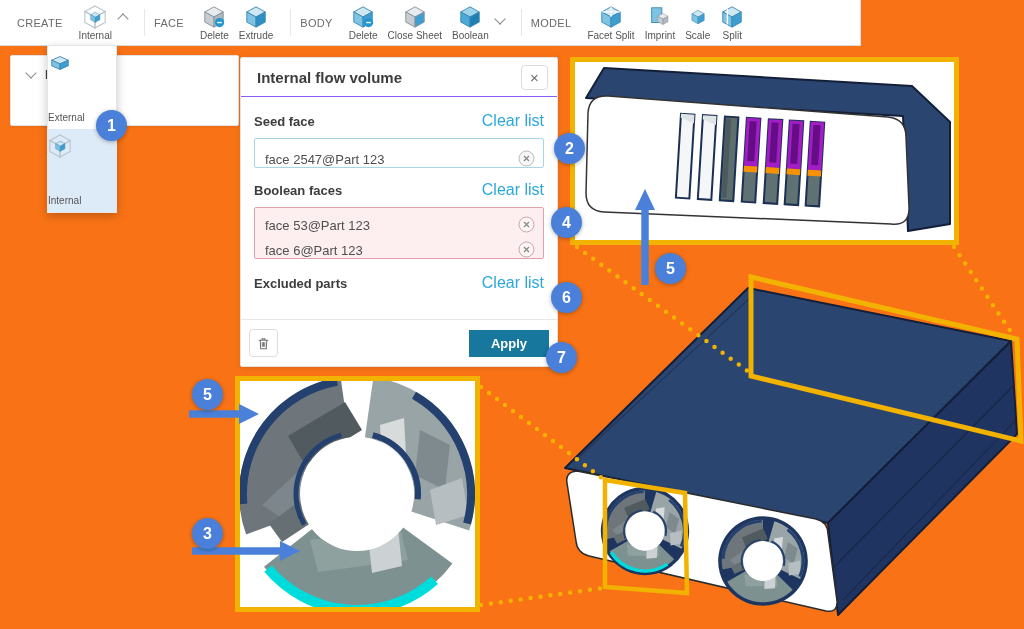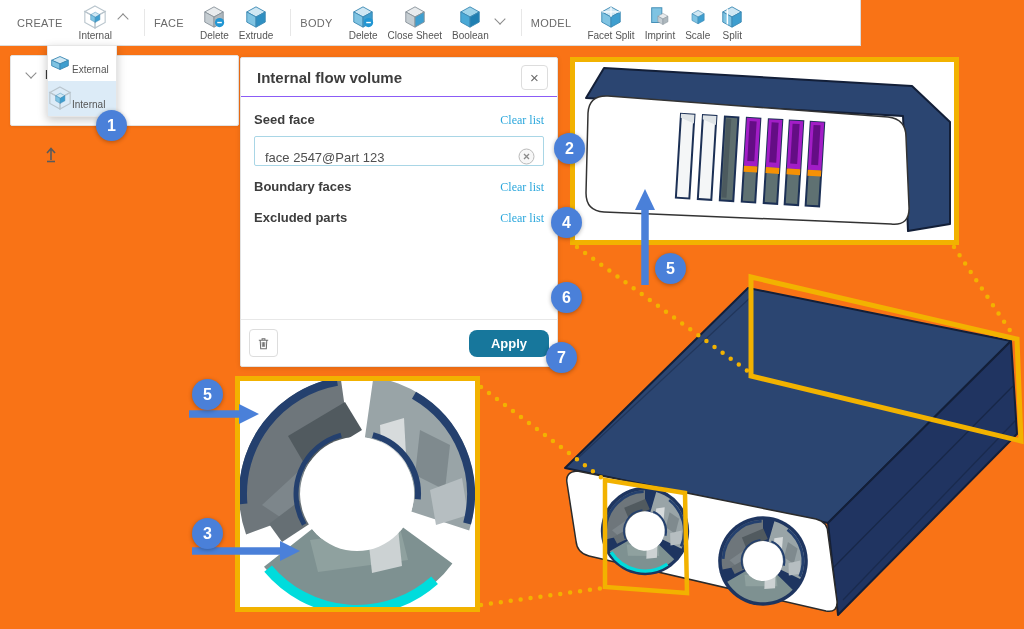--- a/index.html
+++ b/index.html
@@ -29,52 +29,52 @@
   
   .hist{position:absolute;left:10px;top:55px;width:227px;height:69px;background:#fff;
         border:1px solid #e3e3e3;border-radius:2px;box-shadow:0 1px 3px rgba(0,0,0,.08);z-index:2;}
   .hist-head{display:flex;align-items:center;gap:10px;padding:11px 0 0 16px;}
   .hist-title{font-size:13px;font-weight:bold;color:#3a3a3a;letter-spacing:.3px;}
   .hist-upload{position:absolute;left:30px;top:88px;width:20px;height:20px;background:none;border:none;padding:0;cursor:pointer;}
 
   
   .dd{position:absolute;left:47px;top:45px;width:68px;background:#fff;z-index:4;
       box-shadow:0 3px 9px rgba(0,0,0,.22);border:1px solid #e6e6e6;}
-  .dd-item{display:flex;flex-direction:row;align-items:flex-end;padding:5px 0 6px;cursor:pointer;}
+  .dd-item{display:flex;flex-direction:column;align-items:flex-start;padding:5px 0 6px;cursor:pointer;gap:36px;}
   .dd-item.sel{background:#dcebf7;}
   .dd-label{font-size:10px;color:#555;margin-top:1px;}
 
   
   .dlg{position:absolute;left:240px;top:57px;width:316px;height:308px;background:#fff;z-index:3;
        border:1px solid #e2e2e2;border-radius:2px;box-shadow:0 1px 5px rgba(0,0,0,.12);}
   .dlg-head{height:38px;border-bottom:1px solid #8b5cf6;display:flex;align-items:center;
             justify-content:space-between;padding:0 9px 0 16px;}
   .dlg-title{font-size:15px;font-weight:bold;color:#3d3d3d;}
   .dlg-close{width:27px;height:25px;border:1px solid #ddd;border-radius:4px;background:#fff;
              color:#6a6a6a;font-size:15px;line-height:23px;text-align:center;cursor:pointer;padding:0;}
   .dlg-body{padding:0 13px;}
   .f-row{display:flex;justify-content:space-between;align-items:baseline;margin-top:15px;gap:48px;}
   .f-label{font-size:13px;font-weight:bold;color:#3d3d3d;}
-  .f-clear{font-size:12px;color:#2ba7dc;text-decoration:none;cursor:pointer;font-family:Liberation Serif, serif;}
+  .f-clear{font-size:16px;color:#2ba7dc;text-decoration:none;cursor:pointer;}
   .pickbox{margin-top:8px;border-radius:2px;}
   .seed{border:1px solid #a9d6e6;}
   .err{border:1px solid #e0a2aa;background:#fdeff0;}
   .soft{border:1px solid #efc9ce;background:#fff;}
   .chip{display:flex;justify-content:space-between;align-items:flex-end;height:25px;padding:0 8px 0 10px;}
   .chip-text{font-size:13px;color:#4f4f4f;}
   .seed .chip,.soft .chip{height:28px;}
   .rm{width:17px;height:17px;cursor:pointer;flex:none;}
   .ph-input{width:100%;border:none;outline:none;background:transparent;font-family:"Liberation Sans",sans-serif;
             font-size:13px;font-style:italic;color:#555;height:28px;padding:0 0 0 10px;box-sizing:border-box;}
   .ph-input::placeholder{color:#9a9a9a;font-style:italic;}
   .dlg-foot{position:absolute;left:0;right:0;bottom:0;height:47px;border-top:1px solid #e8e8e8;
             display:flex;align-items:center;justify-content:space-between;padding:0 8px;box-sizing:border-box;}
   .trash-btn{width:29px;height:28px;border:1px solid #ddd;border-radius:4px;background:#fff;cursor:pointer;
              display:flex;align-items:center;justify-content:center;padding:0;}
-  .apply-btn{width:80px;height:27px;border:none;border-radius:8px;background:#17779c;color:#fff;
+  .apply-btn{width:80px;height:27px;border:none;border-radius:0;background:#17779c;color:#fff;
              font-size:13px;font-weight:bold;cursor:pointer;font-family:"Liberation Sans",sans-serif;}
 
   
   .co{position:absolute;width:31px;height:31px;border-radius:50%;background:#4a80d9;color:#fff;
       font-size:16px;font-weight:bold;display:flex;align-items:center;justify-content:center;
       z-index:6;box-shadow:0 1px 4px rgba(0,0,0,.3);}
 </style>
 </head>
 <body>
 
@@ -357,22 +357,38 @@
       <div class="pickbox seed">
         <div class="chip">
           <span class="chip-text">face 2547@Part 123</span>
           <svg class="rm" viewBox="0 0 17 17">
             <circle cx="8.5" cy="8.5" r="7.5" fill="#f7f7f7" stroke="#bbb"></circle>
             <path d="M6 6 L11 11 M11 6 L6 11" stroke="#8a8a8a" stroke-width="1.3"></path>
           </svg>
         </div>
       </div>
       <div class="f-row" style="margin-top:13px">
-        <span class="f-label">Boundary faces</span>
+        <span class="f-label">Boolean faces</span>
         <a class="f-clear">Clear list</a>
+      </div>
+      <div class="pickbox err">
+        <div class="chip">
+          <span class="chip-text">face 53@Part 123</span>
+          <svg class="rm" viewBox="0 0 17 17">
+            <circle cx="8.5" cy="8.5" r="7.5" fill="#fdf4f5" stroke="#c9a5a9"></circle>
+            <path d="M6 6 L11 11 M11 6 L6 11" stroke="#8a8a8a" stroke-width="1.3"></path>
+          </svg>
+        </div>
+        <div class="chip">
+          <span class="chip-text">face 6@Part 123</span>
+          <svg class="rm" viewBox="0 0 17 17">
+            <circle cx="8.5" cy="8.5" r="7.5" fill="#fdf4f5" stroke="#c9a5a9"></circle>
+            <path d="M6 6 L11 11 M11 6 L6 11" stroke="#8a8a8a" stroke-width="1.3"></path>
+          </svg>
+        </div>
       </div>
       <div class="f-row" style="">
         <span class="f-label">Excluded parts</span>
         <a class="f-clear">Clear list</a>
       </div>
     </div>
     <div class="dlg-foot">
       <button class="trash-btn">
         <svg viewBox="0 0 16 16" width="15" height="15">
           <path d="M3 4.5 L13 4.5 M6.5 4.5 L6.5 3 L9.5 3 L9.5 4.5 M4.5 4.5 L5 13.5 L11 13.5 L11.5 4.5" fill="none" stroke="#6f6f6f" stroke-width="1.1"></path>

